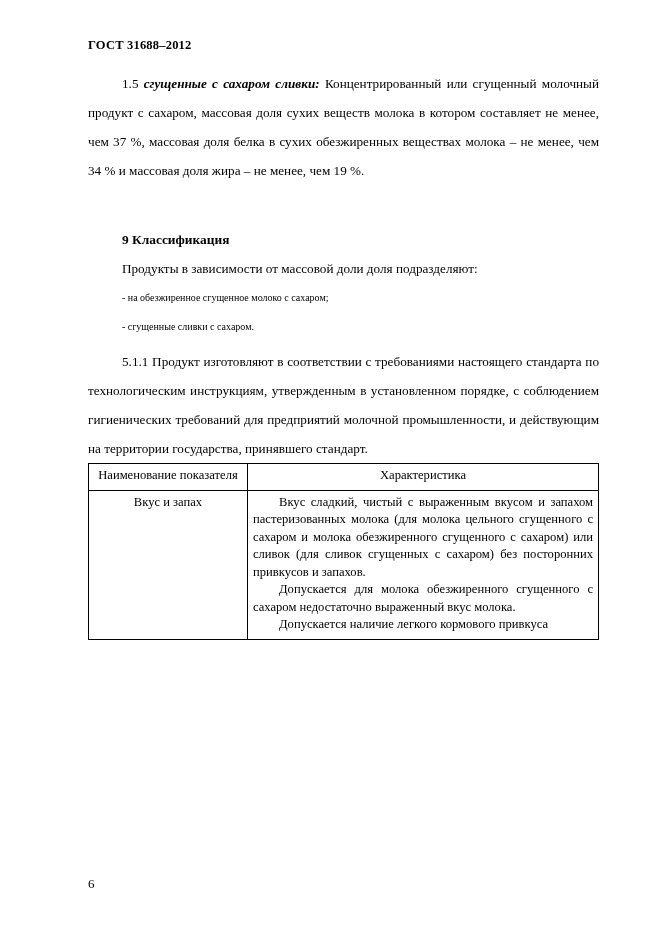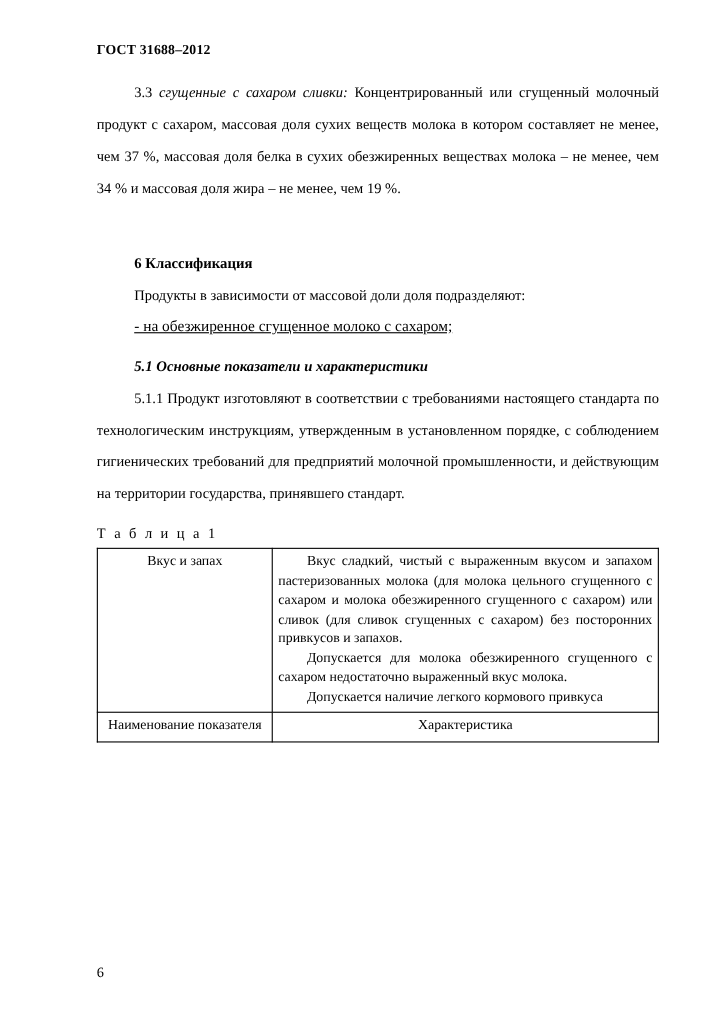--- a/index.html
+++ b/index.html
@@ -33,21 +33,21 @@
     margin: 0;
     font-size: 13.2px;
     line-height: 29px;
     text-align: justify;
     text-justify: inter-word;
   }
   .indent {
     text-indent: 34px;
   }
   .bold-italic {
-    font-weight: normal;
+    font-weight: bold;
     font-style: italic;
   }
   .section-head {
     font-weight: bold;
     font-size: 13.4px;
     text-indent: 34px;
     margin-top: 26px;
     line-height: 29px;
   }
   .section-head-italic {
@@ -55,22 +55,21 @@
     font-style: italic;
     font-size: 13.4px;
     text-indent: 34px;
     line-height: 29px;
   }
   .gap-sm { height: 6px; }
   .gap-md { height: 14px; }
   .list-line {
     text-indent: 34px;
     line-height: 29px;
-    font-size: 14px;
-    text-decoration: underline;
+    font-size: 10px;
   }
   .table-caption {
     font-size: 13.2px;
     letter-spacing: 2.2px;
     margin-top: 14px;
     margin-bottom: 5px;
   }
   table.main-table {
     border-collapse: collapse;
     width: 100%;
@@ -108,47 +107,46 @@
     font-size: 13px;
   }
 </style>
 </head>
 <body>
 
 <div class="page">
 
   <div class="doc-header">ГОСТ 31688–2012</div>
 
-  <p class="indent"><span>3.3</span> <span class="bold-italic">сгущенные с сахаром сливки:</span> <span>Концентрированный или сгущенный молочный продукт с сахаром, массовая доля сухих веществ молока в котором составляет не менее, чем 37 %, массовая доля белка в сухих обезжиренных веществах молока – не менее, чем 34 % и массовая доля жира – не менее, чем 19 %.</span></p>
+  <p class="indent"><span>1.5</span> <span class="bold-italic">сгущенные с сахаром сливки:</span> <span>Концентрированный или сгущенный молочный продукт с сахаром, массовая доля сухих веществ молока в котором составляет не менее, чем 37 %, массовая доля белка в сухих обезжиренных веществах молока – не менее, чем 34 % и массовая доля жира – не менее, чем 19 %.</span></p>
 
   <div class="gap-md"></div>
 
-  <p class="section-head">6 Классификация</p>
+  <p class="section-head">9 Классификация</p>
   <p class="indent">Продукты в зависимости от массовой доли доля подразделяют:</p>
   <p class="list-line">- на обезжиренное сгущенное молоко с сахаром;</p>
+  <p class="list-line">- сгущенные сливки с сахаром.</p>
 
   <div class="gap-sm"></div>
 
-  <p class="section-head-italic">5.1 Основные показатели и характеристики</p>
   <p class="indent">5.1.1 Продукт изготовляют в соответствии с требованиями настоящего стандарта по технологическим инструкциям, утвержденным в установленном порядке, с соблюдением гигиенических требований для предприятий молочной промышленности, и действующим на территории государства, принявшего стандарт.</p>
 
-  <div class="table-caption">Т а б л и ц а  1</div>
 
   <table class="main-table">
     <tbody>
+      <tr>
+        <td class="col-1 th-center">Наименование показателя</td>
+        <td class="th-center">Характеристика</td>
+      </tr>
       <tr>
         <td class="col-1 cell-center-top">Вкус и запах</td>
         <td class="cell-justify">
           <p class="cell-par">Вкус сладкий, чистый с выраженным вкусом и запахом пастеризованных молока (для молока цельного сгущенного с сахаром и молока обезжиренного сгущенного с сахаром) или сливок (для сливок сгущенных с сахаром) без посторонних привкусов и запахов.</p>
           <p class="cell-par">Допускается для молока обезжиренного сгущенного с сахаром недостаточно выраженный вкус молока.</p>
           <p class="cell-par">Допускается наличие легкого кормового привкуса</p>
         </td>
-      </tr>
-      <tr>
-        <td class="col-1 th-center">Наименование показателя</td>
-        <td class="th-center">Характеристика</td>
       </tr>
     </tbody>
   </table>
 
   <div class="page-number">6</div>
 
 </div>
 
 </body></html>

